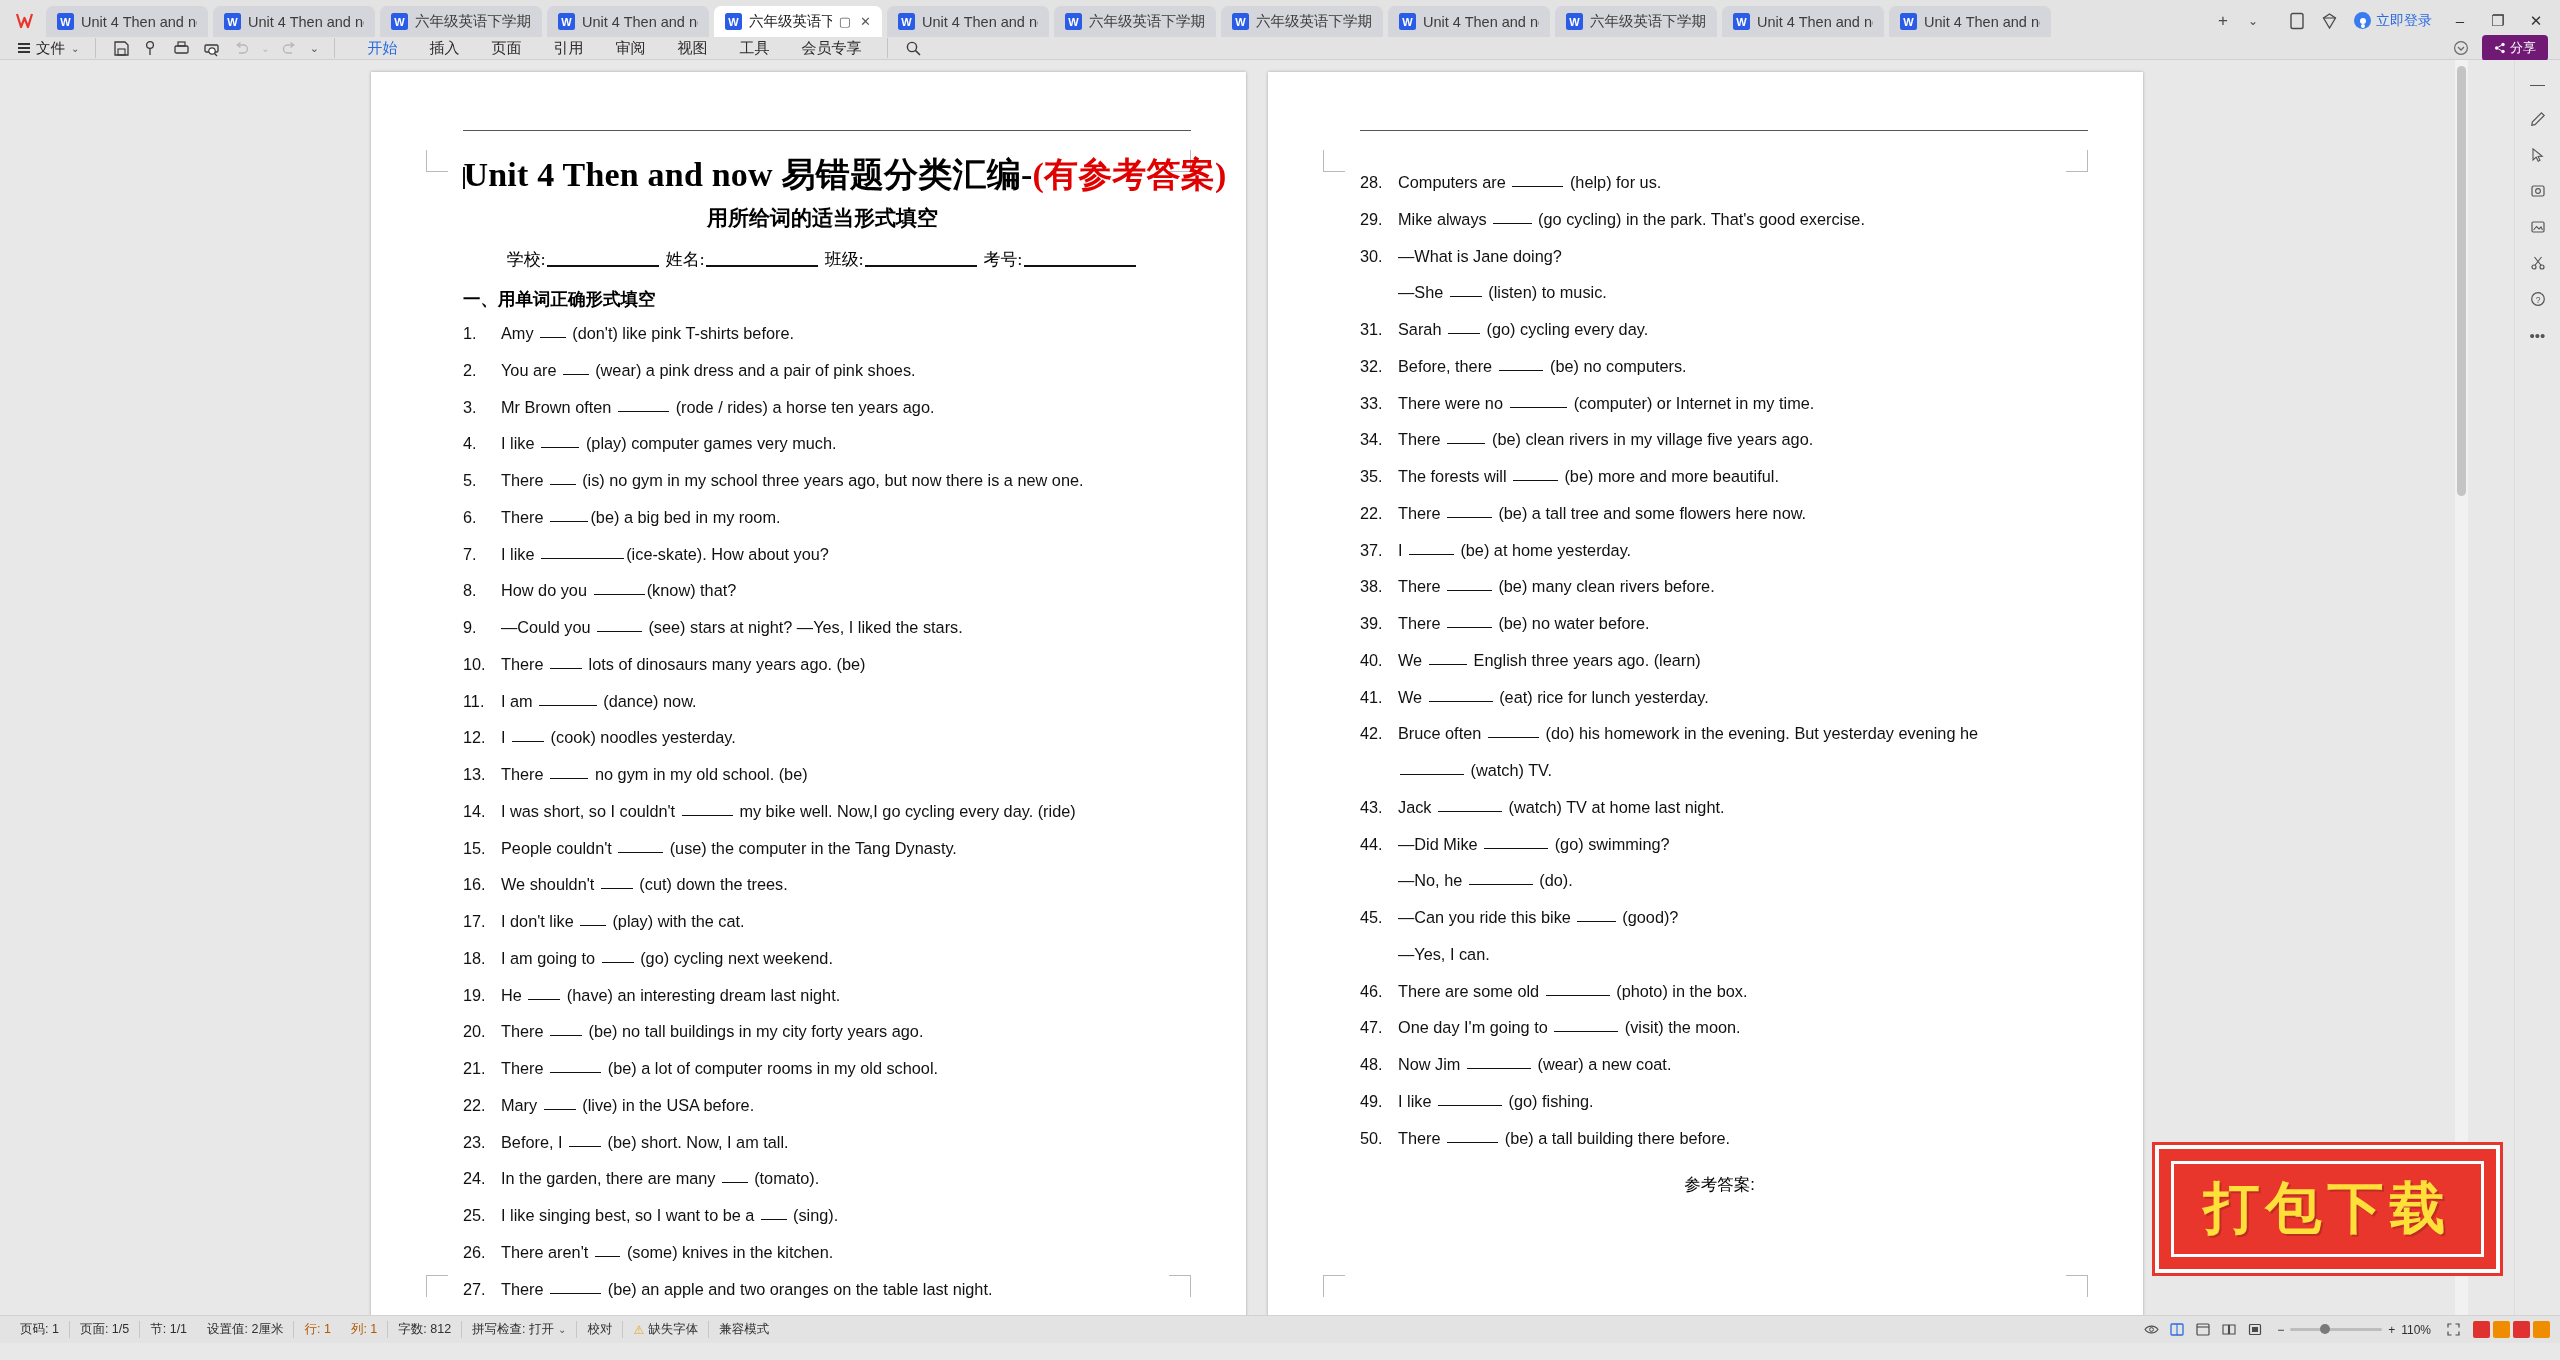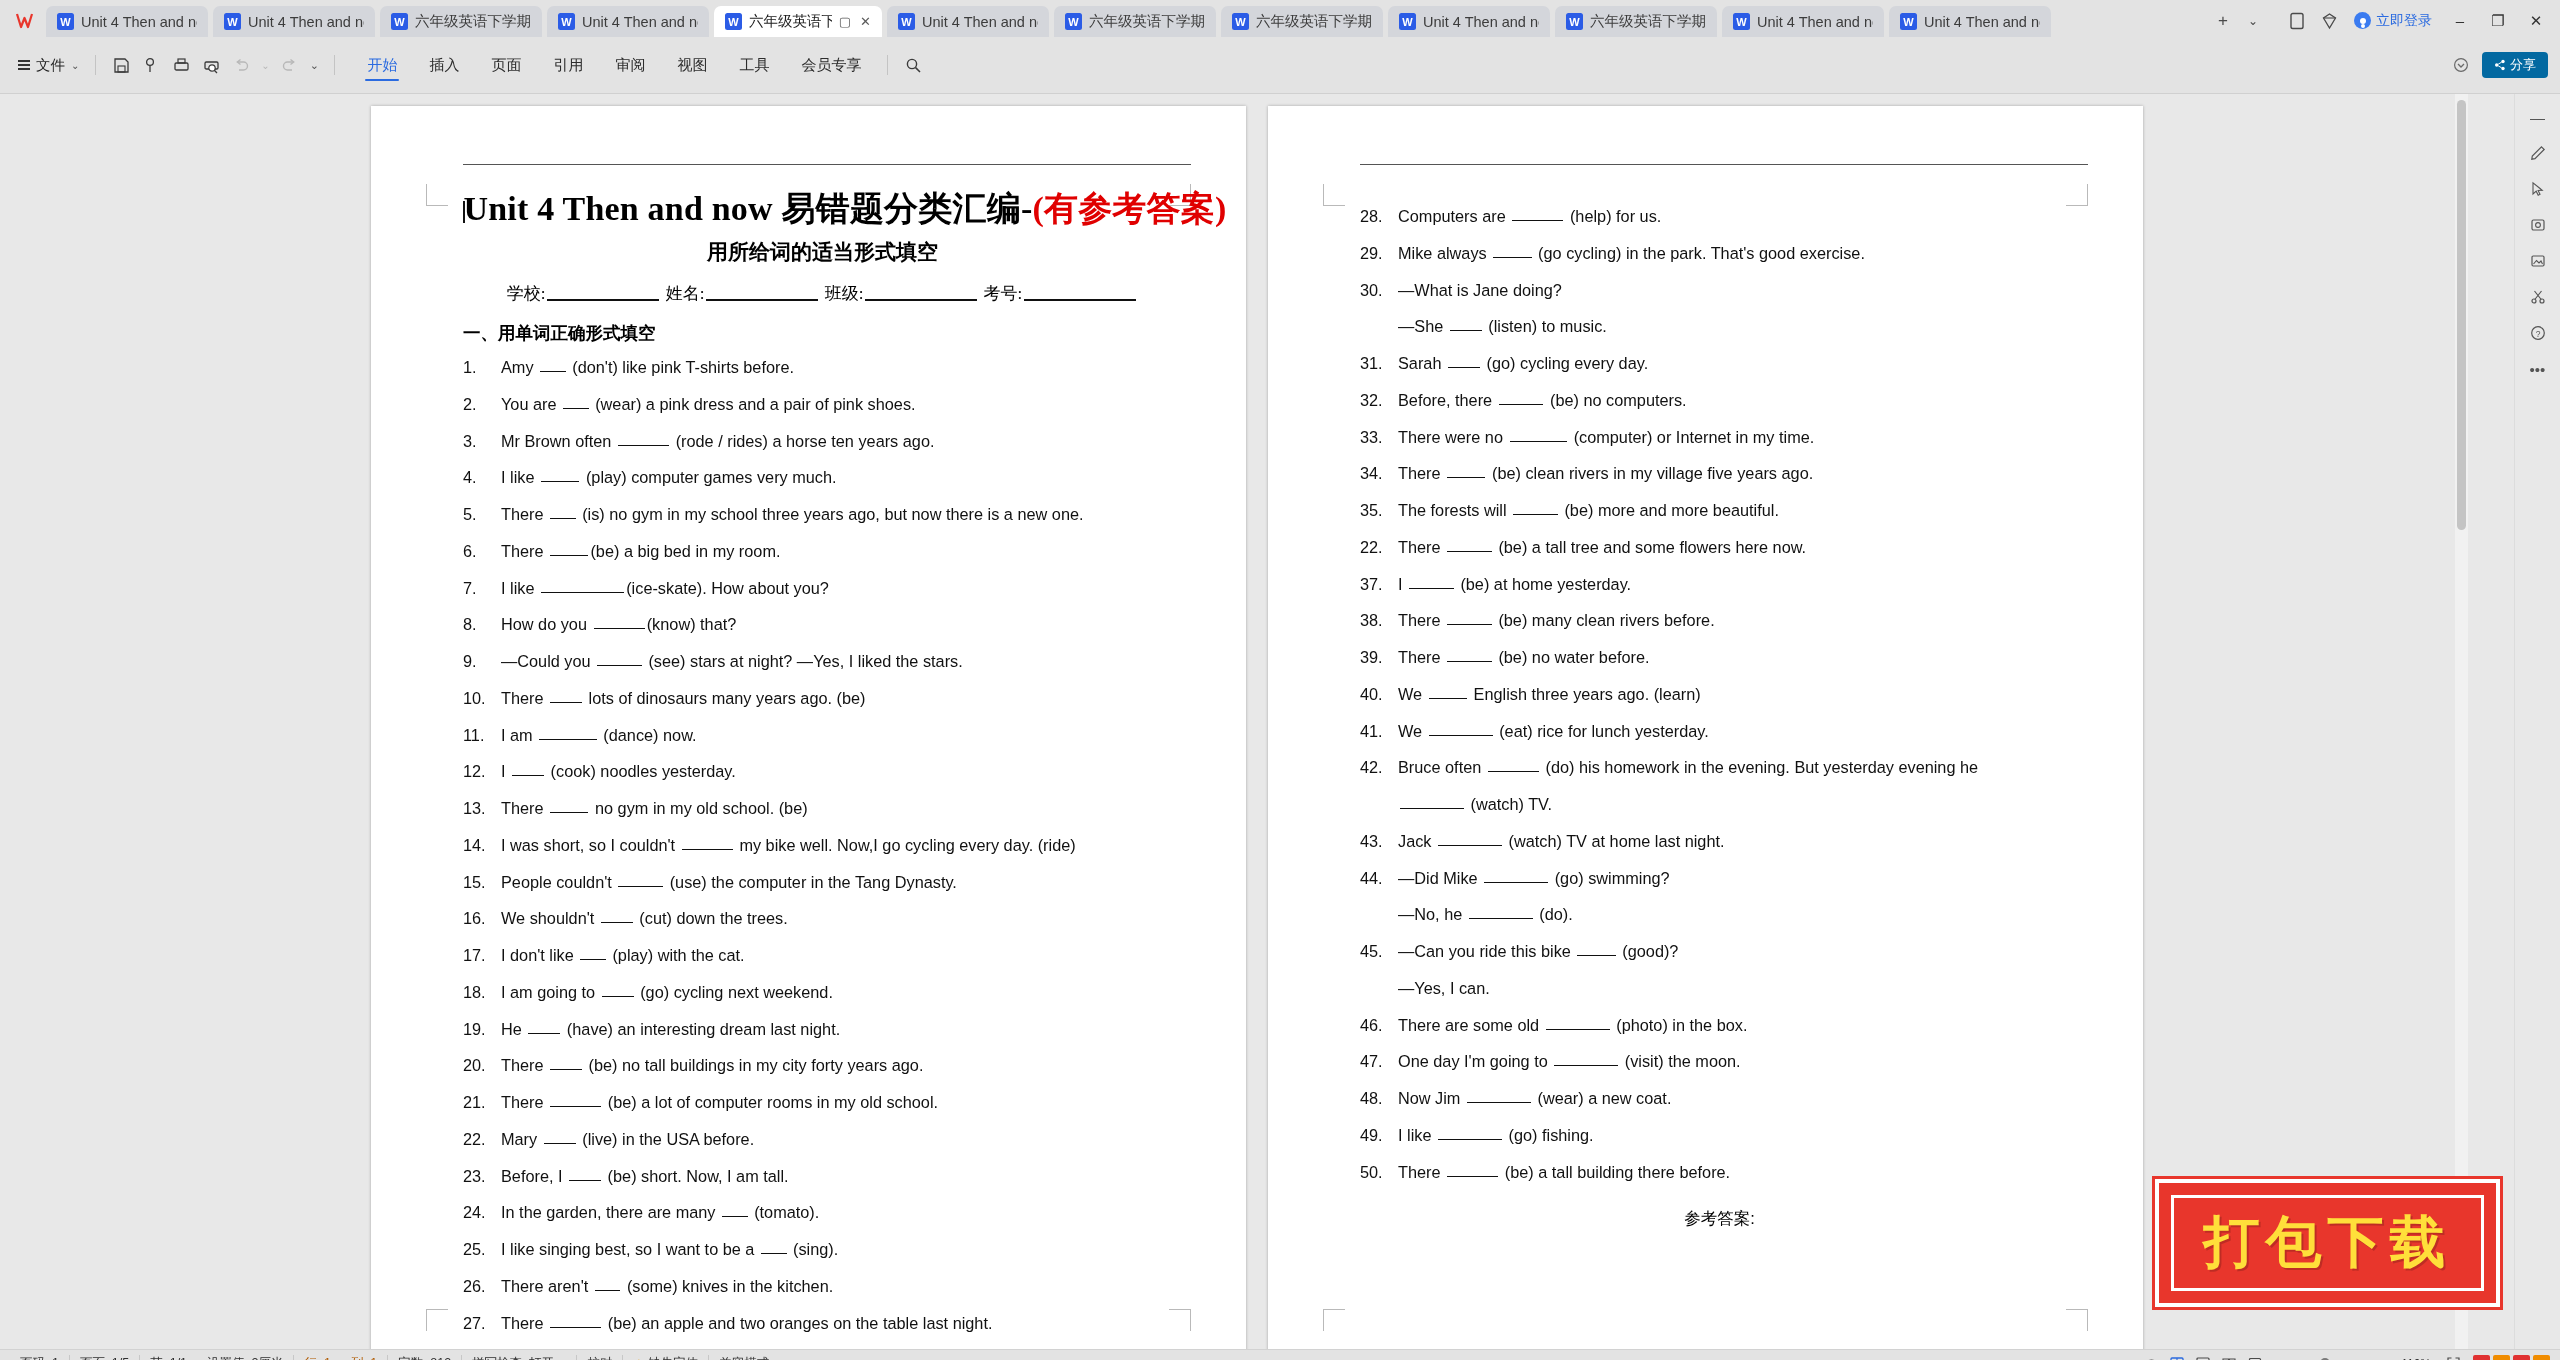--- a/index.html
+++ b/index.html
@@ -95,21 +95,21 @@
   .avatar-ico {
     width: 17px; height: 17px; border-radius: 50%;
     background: #3a7bf0;
     display:flex;align-items:center;justify-content:center;
   }
   .avatar-ico::after{content:"";width:6px;height:6px;border-radius:50%;background:#fff;box-shadow:0 5px 0 -1px #fff;}
   .wbtn { width: 36px; height: 33px; display:flex;align-items:center;justify-content:center;color:#333;font-size:15px;}
 
   
   .ribbon {
-    height: 57px;
+    height: 23px;
     background: #e3e3e3;
     display: flex;
     align-items: center;
     padding: 0 12px;
     border-bottom: 1px solid #d0d0d0;
     position: relative;
   }
   .file-menu { display:flex; align-items:center; gap:6px; font-size:14.5px; color:#1f1f1f; padding: 0 6px;}
   .hamb { display:inline-flex; flex-direction:column; gap:2.5px; }
   .hamb i { display:block; width:12px; height:1.5px; background:#333; }
@@ -128,21 +128,21 @@
     height: 40px; line-height: 40px;
     position: relative;
   }
   .rtab.sel { color: #2b6be0; font-weight: normal; }
   .rtab.sel::after {
     content:""; position:absolute; left:14px; right:14px; bottom:4px;
     height:2.5px; background:#2b6be0; border-radius:2px;
   }
   .ribbon-right { margin-left:auto; display:flex; align-items:center; gap:6px;}
   .share-btn {
-    background:#0369a1; color:#fff; font-size:13px;
+    background:#701a75; color:#fff; font-size:13px;
     padding:4px 12px; border-radius:4px;
     display:flex;align-items:center;gap:4px;
   }
 
   
   .workspace {
     position: relative;
     height: calc(1360px - 37px - 40px - 28px);
     background: #e8e8e8;
     display: flex;

